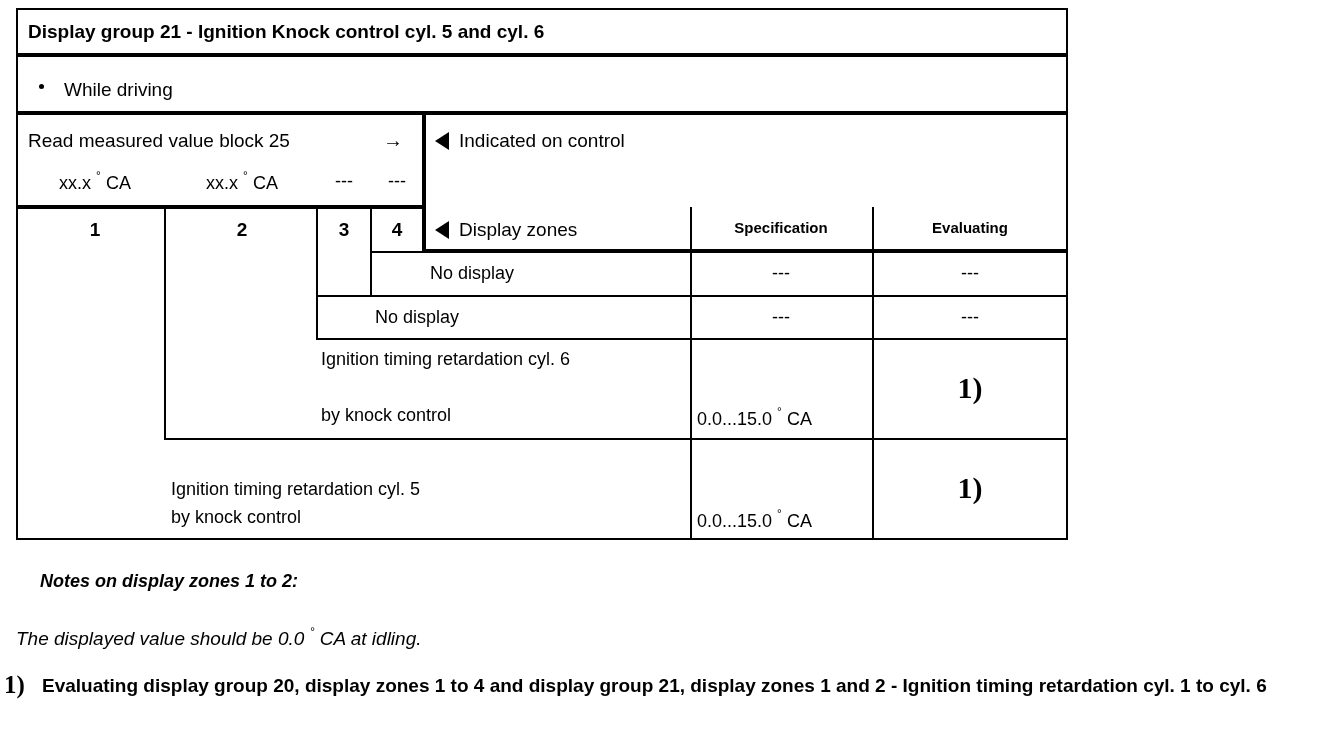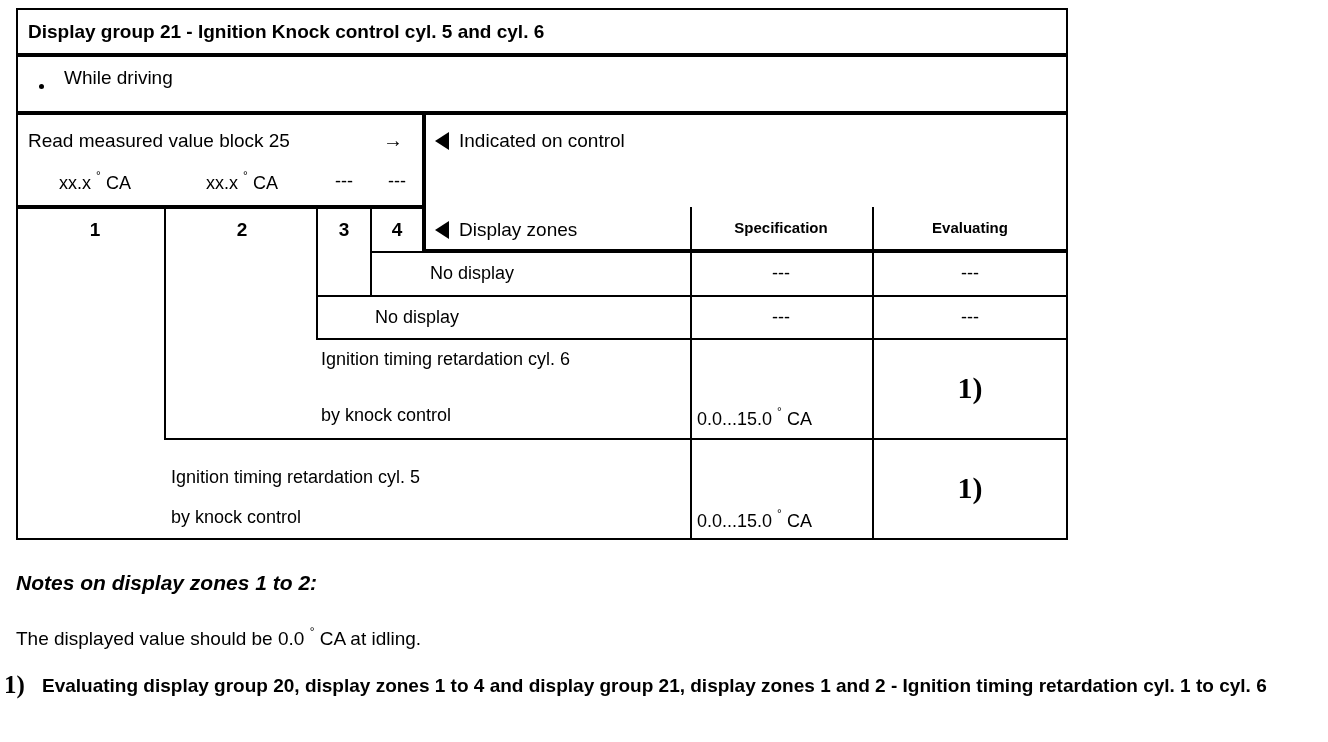--- a/index.html
+++ b/index.html
@@ -108,23 +108,25 @@
 
   .arrow-r {
     position: absolute;
     font-size: 20px;
     line-height: 1;
   }
 
   .italic-b {
     font-style: italic;
     font-weight: bold;
-    font-size: 21px;
+    font-size: 18px;
+    margin-left: 24px;
   }
   .italic-n {
+    font-style: italic;
     font-weight: normal;
     font-size: 19px;
   }
 
   .foot-txt {
     position: absolute;
     font-size: 19px;
     font-weight: bold;
     line-height: 1.25;
     width: 1285px;
@@ -134,21 +136,21 @@
 </head>
 <body>
 
 <div class="stage">
 
   <div class="bx" style="left:16px; top:8px; width:1052px; height:47px;"></div>
   <div class="txt t-title" style="left:28px; top:22px;">Display group 21 - Ignition Knock control cyl. 5 and cyl. 6</div>
 
   <div class="bx" style="left:16px; top:55px; width:1052px; height:58px;"></div>
   <div class="dot" style="left:39px; top:84px;"></div>
-  <div class="txt t-norm" style="left:64px; top:68px;">While driving</div>
+  <div class="txt t-norm" style="left:64px; top:80px;">While driving</div>
 
   <div class="bx" style="left:16px; top:113px; width:408px; height:94px;"></div>
   <div class="txt t-norm" style="left:28px; top:131px;">Read measured value block 25</div>
   <div class="arrow-r" style="left:383px; top:130px;">→</div>
 
   <div class="txt t-cell center" style="left:26px; top:172px; width:138px;">xx.x <span class="deg">°</span> CA</div>
   <div class="txt t-cell center" style="left:168px; top:172px; width:148px;">xx.x <span class="deg">°</span> CA</div>
   <div class="txt t-cell center" style="left:318px; top:172px; width:52px;">---</div>
   <div class="txt t-cell center" style="left:372px; top:172px; width:50px;">---</div>
 
@@ -189,21 +191,21 @@
   <div class="txt t-cell center" style="left:690px; top:308px; width:182px;">---</div>
   <div class="txt t-cell center" style="left:872px; top:308px; width:196px;">---</div>
 
   <div class="line-h" style="left:316px; top:338px; width:752px;"></div>
   <div class="txt t-cell" style="left:321px; top:350px;">Ignition timing retardation cyl. 6</div>
   <div class="txt t-cell" style="left:321px; top:406px;">by knock control</div>
   <div class="txt t-cell" style="left:697px; top:408px;">0.0...15.0 <span class="deg">°</span> CA</div>
   <div class="txt fn-mark center" style="left:872px; top:373px; width:196px;">1)</div>
 
   <div class="line-h" style="left:164px; top:438px; width:904px;"></div>
-  <div class="txt t-cell" style="left:171px; top:468px;">Ignition timing retardation cyl. 5</div>
+  <div class="txt t-cell" style="left:171px; top:480px;">Ignition timing retardation cyl. 5</div>
   <div class="txt t-cell" style="left:171px; top:508px;">by knock control</div>
   <div class="txt t-cell" style="left:697px; top:510px;">0.0...15.0 <span class="deg">°</span> CA</div>
   <div class="txt fn-mark center" style="left:872px; top:473px; width:196px;">1)</div>
 
   <div class="line-v" style="left:690px; top:251px; height:289px;"></div>
   <div class="line-v" style="left:872px; top:251px; height:289px;"></div>
   <div class="line-v" style="left:1066px; top:251px; height:289px;"></div>
 
   <div class="txt italic-b" style="left:16px; top:572px;">Notes on display zones 1 to 2:</div>
   <div class="txt italic-n" style="left:16px; top:628px;">The displayed value should be 0.0 <span class="deg">°</span> CA at idling.</div>

